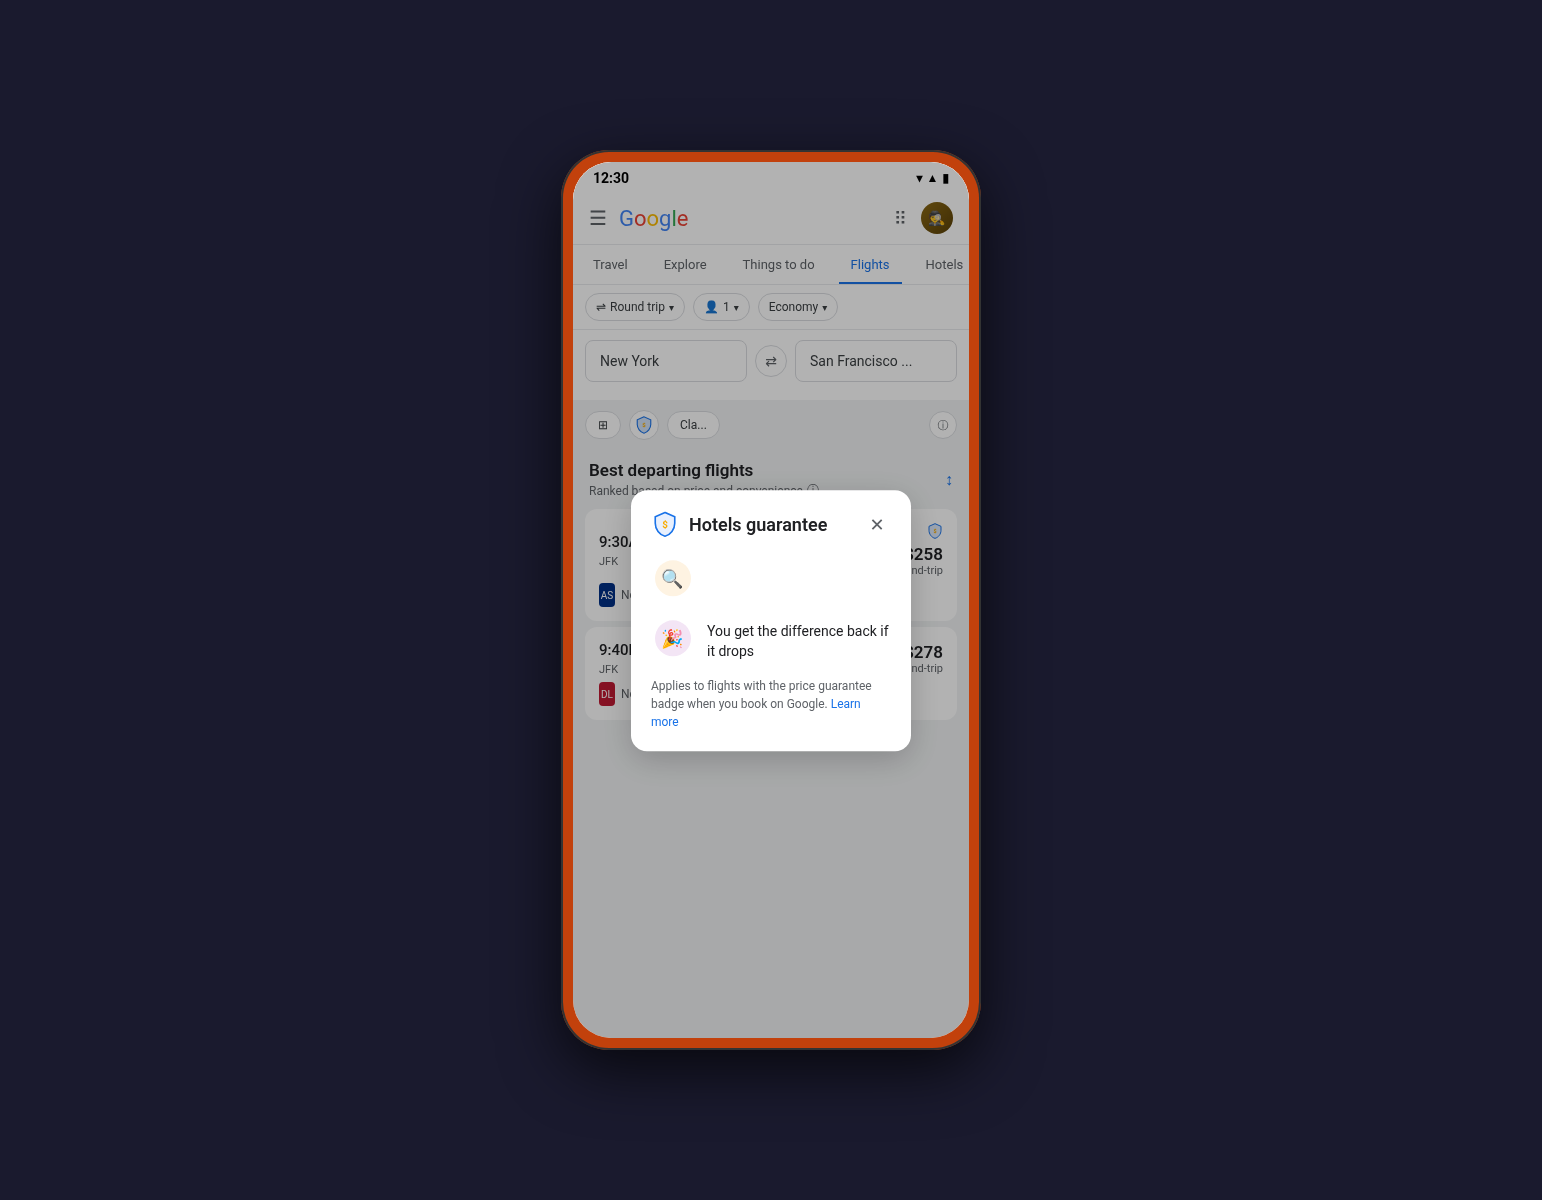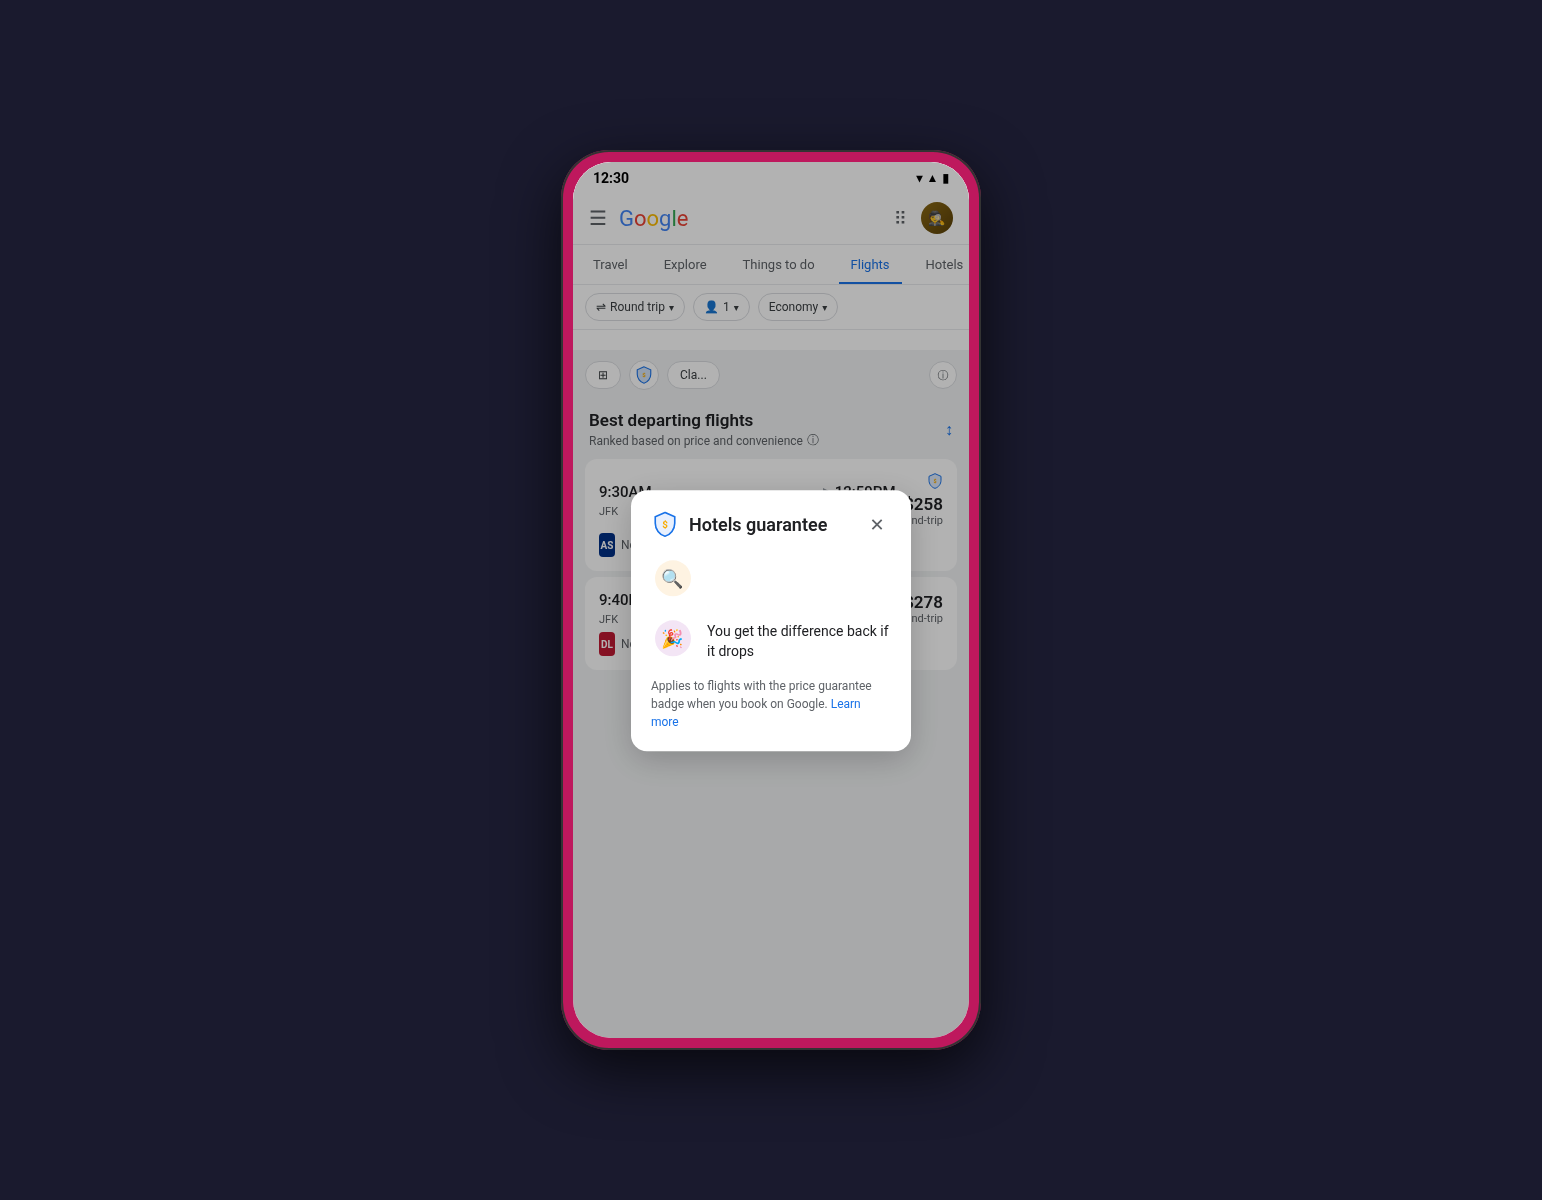--- a/index.html
+++ b/index.html
@@ -8,21 +8,21 @@
       display: flex;
       justify-content: center;
       align-items: center;
       min-height: 100vh;
       font-family: 'Roboto', Arial, sans-serif;
     }
 
     .phone-frame {
       width: 420px;
       height: 900px;
-      background: #be185d;
+      background: #c2410c;
       border-radius: 48px;
       padding: 12px;
       box-shadow: 0 20px 60px rgba(0,0,0,0.7), inset 0 0 0 2px #333;
       position: relative;
     }
 
     .phone-screen {
       width: 100%;
       height: 100%;
       background: #f1f3f4;
@@ -272,21 +272,21 @@
     .airport-gap { flex: 1; }
     .flight-details {
       display: flex;
       align-items: center;
       gap: 6px;
       margin-top: 6px;
     }
     .airline-logo {
       width: 16px; height: 24px; border-radius: 4px;
       display: flex; align-items: center; justify-content: center;
-      font-size: 10px; font-weight: bold;
+      font-size: 10px; font-weight: normal;
     }
     .alaska-logo { background: #003087; color: #fff; }
     .delta-logo { background: #c01933; color: #fff; }
     .flight-meta {
       font-size: 12px;
       color: #5f6368;
     }
     .emissions-badge {
       font-size: 11px;
       font-weight: 500;
@@ -445,20 +445,25 @@
         <span>1</span>
         <span class="arrow">▾</span>
       </div>
       <div class="filter-chip">
         <span>Economy</span>
         <span class="arrow">▾</span>
       </div>
     </div>
 
     <div class="search-section">
+      <div class="search-row">
+        <div class="search-field">New York</div>
+        <div class="swap-btn">⇄</div>
+        <div class="search-field">San Francisco ...</div>
+      </div>
     </div>
 
     <div class="main-content">
 
       <div class="results-filter">
         <div class="results-filter-chip">
           <span>⊞</span>
         </div>
         <div class="price-guarantee-badge">
           <svg width="18" height="18" viewBox="0 0 24 24">

